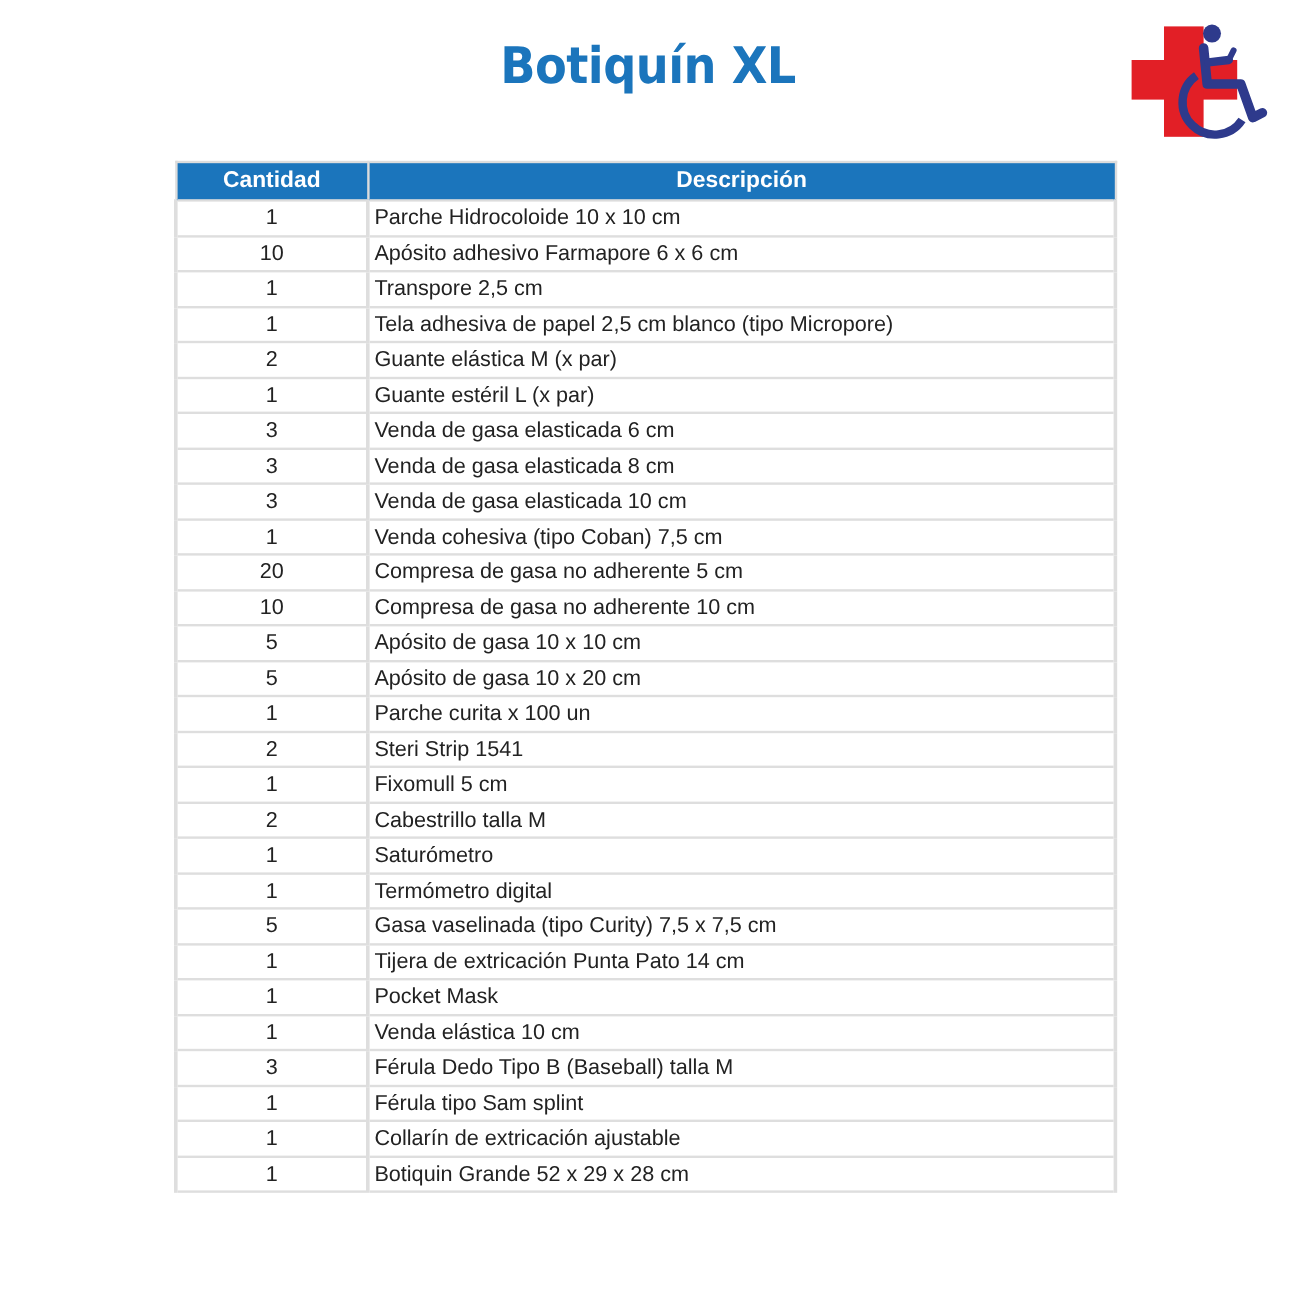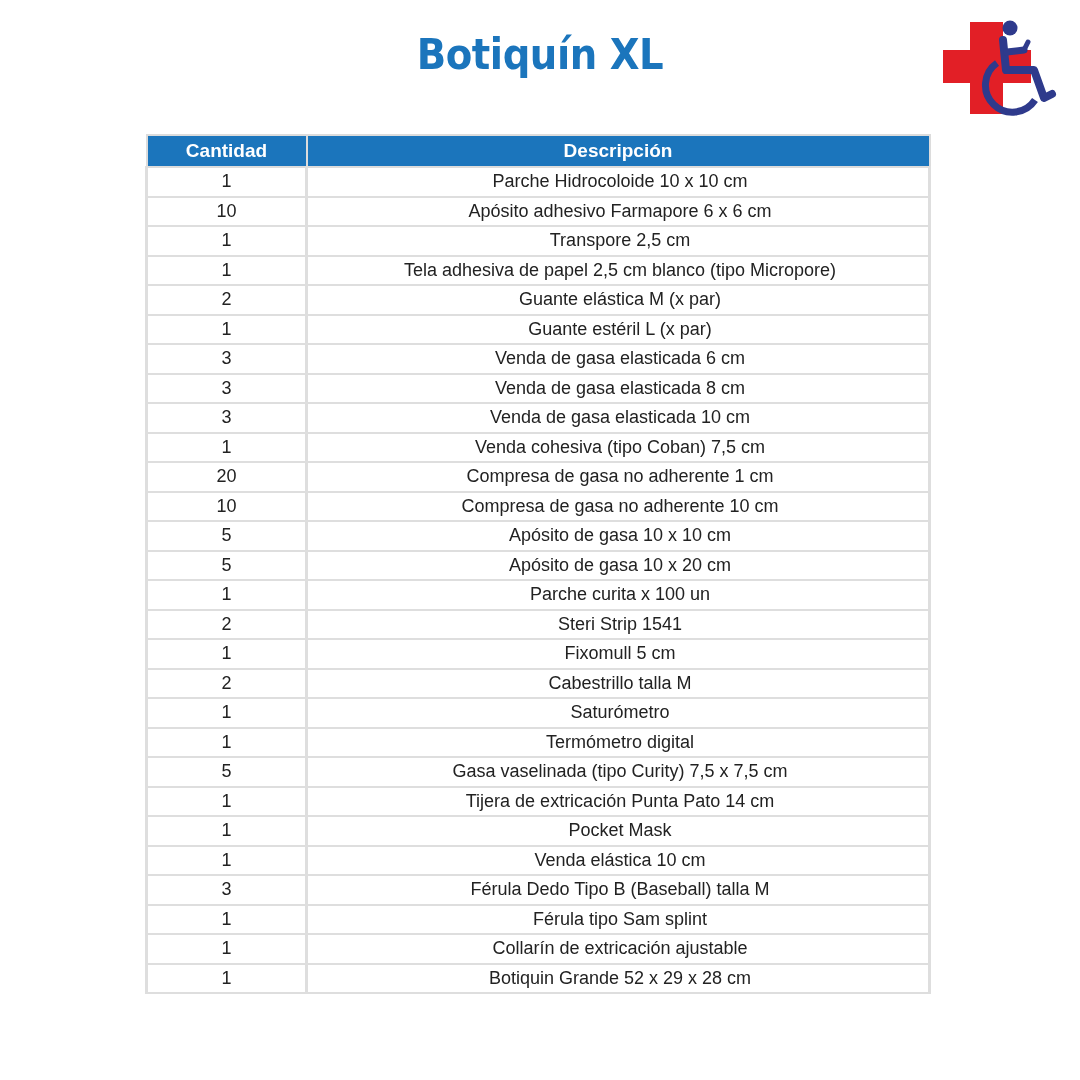--- a/index.html
+++ b/index.html
@@ -19,21 +19,21 @@
       background: #1b75bc; color: #ffffff; font-weight: bold; font-size: 19px;
       height: 30px; padding: 0; text-align: center;
       border: 2px solid #dcdcdc;
     }
     .tbl td {
       height: 27.5px; padding: 0; font-size: 18px; color: #222222;
       border: 3px solid #dedede; border-top-width: 2px; border-bottom-width: 2px;
       white-space: nowrap; overflow: hidden;
     }
     .tbl td.qty { text-align: center; }
-    .tbl td.desc { text-align: center; padding-left: 4px; }
+    .tbl td.desc { text-align: left; padding-left: 4px; }
     .col-qty { width: 160px; }
   </style>
 </head>
 <body>
 
 <div class="title">Botiquín XL</div>
 
 <div class="logo">
   <svg width="125" height="100" viewBox="0 0 125 100">
 
@@ -95,21 +95,21 @@
       <tr>
         <td class="qty">3</td>
         <td class="desc">Venda de gasa elasticada 10 cm</td>
       </tr>
       <tr>
         <td class="qty">1</td>
         <td class="desc">Venda cohesiva (tipo Coban) 7,5 cm</td>
       </tr>
       <tr>
         <td class="qty">20</td>
-        <td class="desc">Compresa de gasa no adherente 1 cm</td>
+        <td class="desc">Compresa de gasa no adherente 5 cm</td>
       </tr>
       <tr>
         <td class="qty">10</td>
         <td class="desc">Compresa de gasa no adherente 10 cm</td>
       </tr>
       <tr>
         <td class="qty">5</td>
         <td class="desc">Apósito de gasa 10 x 10 cm</td>
       </tr>
       <tr>

